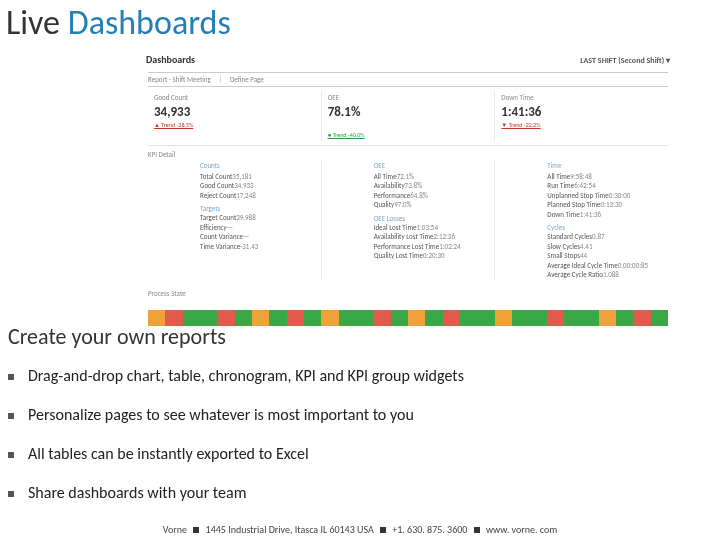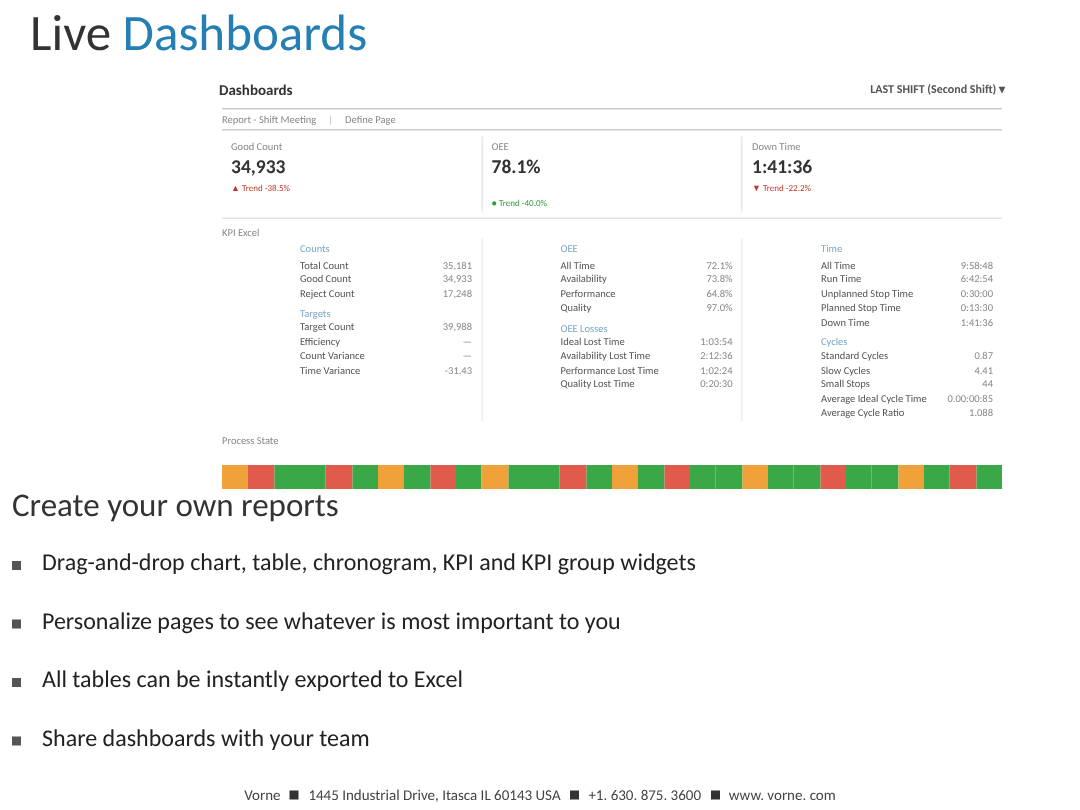--- a/index.html
+++ b/index.html
@@ -3,21 +3,21 @@
 <meta charset="utf-8">
 <style>
   * { box-sizing: border-box; margin: 0; padding: 0; }
   body {
     width: 720px; height: 540px;
     font-family: "Segoe UI", Calibri, Arial, sans-serif;
     background: #fff; color: #333;
     position: relative;
     overflow: hidden;
   }
-  .title { font-size: 34px; font-weight: 400; padding: 2px 6px 4px 20px; }
+  .title { font-size: 34px; font-weight: 400; padding: 2px 6px 4px 6px; }
   .title .w1 { color: #333; }
   .title .w2 { color: #247fb5; }
 
   
   .shot {
     margin: 4px 42px 6px 138px;
     height: 260px;
     background: #fff;
     font-size: 7px;
     color: #555;
@@ -27,30 +27,30 @@
   .dash-label { font-size:10px; font-weight:700; color:#333; }
   .lastshift { font-size:8px; font-weight:700; }
   .reportline { margin:2px 10px 4px 10px; padding:2px 0; border-top:1px solid #ccc; border-bottom:1px solid #ccc; color:#888; display:flex; gap:8px; }
   .reportline .sep { color:#bbb; }
 
   .kpirow { display:flex; margin:4px 10px 4px 10px; gap:0; border-bottom:1px solid #e3e3e3; padding-bottom:4px; }
   .kpi { flex:1; padding:2px 6px; border-right:1px solid #e8e8e8; }
   .kpi:last-child { border-right:none; }
   .kpi-h { color:#888; font-size:7px; }
   .kpi-v { color:#333; font-size:13px; font-weight:700; margin:2px 0; }
-  .kpi-t { font-size:6px; }
+  .kpi-t { font-size:6px;text-decoration:underline; }
   .tgrn { color:#2e9c3a;margin-top:12px; }
   .tred { color:#c0392b; }
 
   .kpidetail-h { margin:4px 10px 0 10px; color:#888; }
   .detail3 { display:flex; margin:0 10px; gap:0; }
   .dcol { flex:1; border-right:1px solid #eee; padding:2px 6px;margin-left:46px; }
   .dcol:last-child { border-right:none; }
   .dcol-h { color:#7aa7c7; font-size:7px; margin-bottom:2px; }
-  .drow { display:flex; justify-content:space-between; line-height:1.35; }
+  .drow { display:flex; justify-content:flex-start; line-height:1.35; }
   .drow .v { color:#888; }
   .subh { color:#7aa7c7; margin-top:4px; font-size:7px; }
 
   .processrow { margin:8px 10px 2px 10px; }
   .proc-h { color:#888; font-size:7px; margin-bottom:12px; }
   .timeline { height:16px; display:flex; width:100%; }
   .seg { height:100%; }
 
   
   .subtitle { font-size: 22px; font-weight:400; color:#333; padding: 6px 12px 6px 8px; }
@@ -89,21 +89,21 @@
         <div class="kpi-h">OEE</div>
         <div class="kpi-v">78.1%</div>
         <div class="kpi-t tgrn">● Trend -40.0%</div>
       </div>
       <div class="kpi">
         <div class="kpi-h">Down Time</div>
         <div class="kpi-v">1:41:36</div>
         <div class="kpi-t tred">▼ Trend -22.2%</div>
       </div>
     </div>
-  <div class="kpidetail-h">KPI Excel</div>
+  <div class="kpidetail-h">KPI Detail</div>
   <div class="detail3" id="detail3">
       <div class="dcol">
         <div class="dcol-h">Counts</div>
         <div class="drow">
           <span>Total Count</span>
           <span class="v">35,181</span>
         </div>
         <div class="drow">
           <span>Good Count</span>
           <span class="v">34,933</span>

